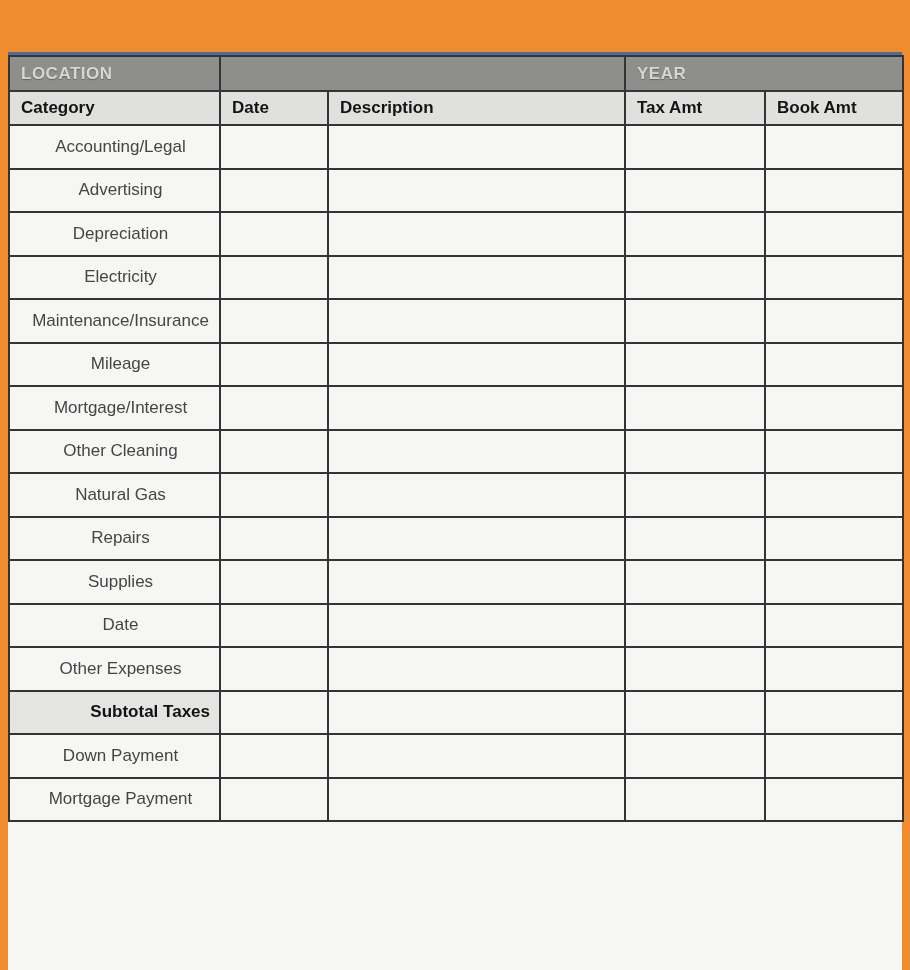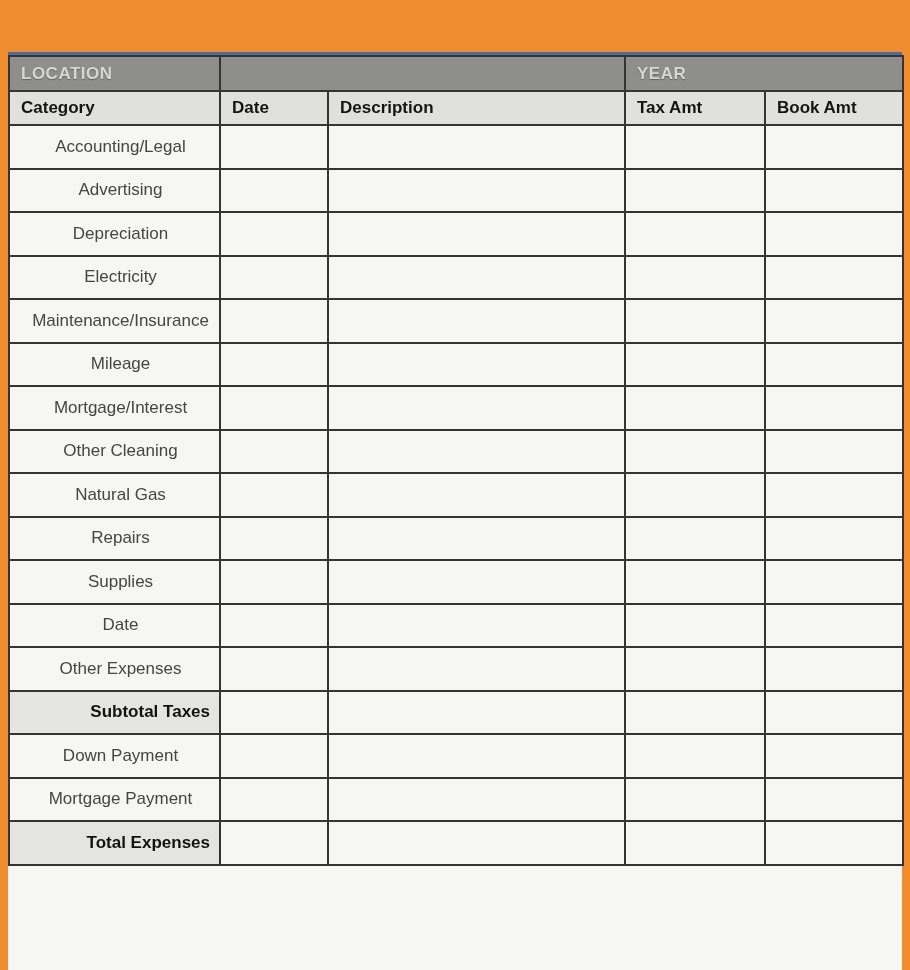--- a/index.html
+++ b/index.html
@@ -220,22 +220,15 @@
           <td class="data-cell"></td>
           <td class="data-cell"></td>
         </tr>
         <tr class="body-row">
           <td class="cat-cell">Mortgage Payment</td>
           <td class="data-cell"></td>
           <td class="data-cell"></td>
           <td class="data-cell"></td>
           <td class="data-cell"></td>
         </tr>
-        <tr class="body-row subtotal-row">
-          <td class="cat-cell">Total Expenses</td>
-          <td class="data-cell"></td>
-          <td class="data-cell"></td>
-          <td class="data-cell"></td>
-          <td class="data-cell"></td>
-        </tr>
       </tbody>
   </table>
 </div>
 
 </body></html>

